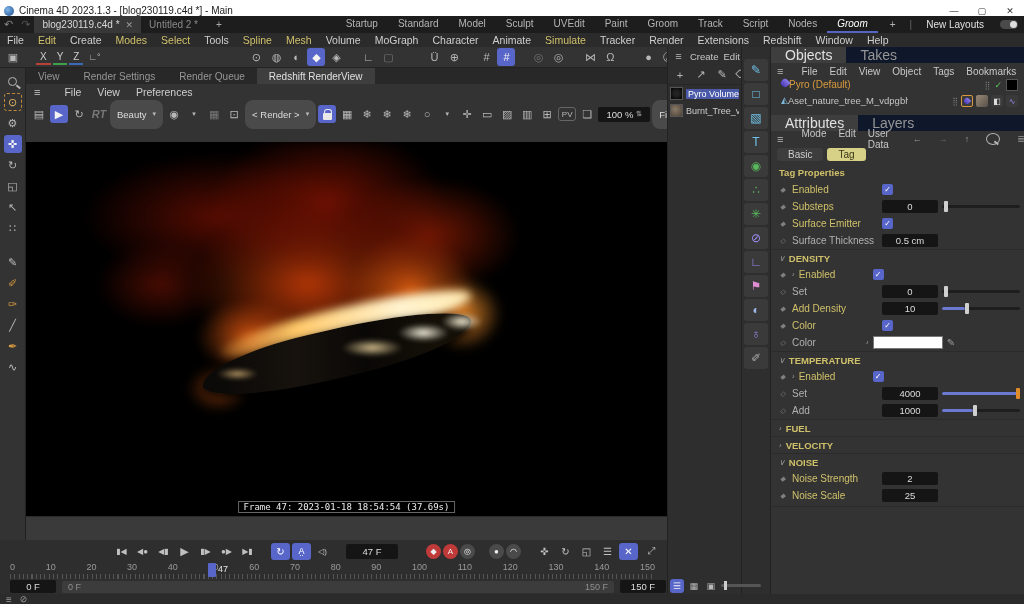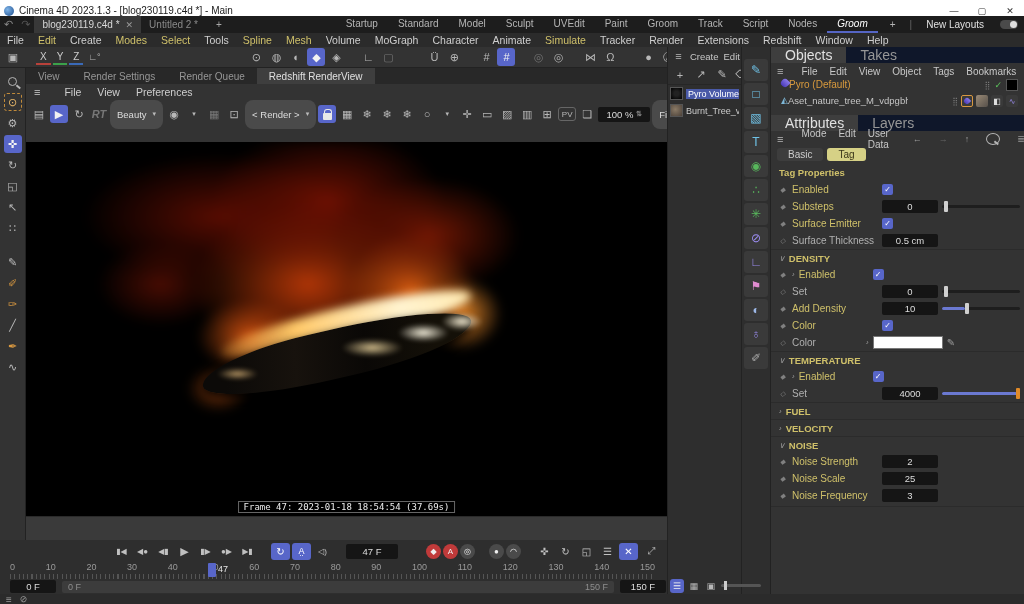--- a/index.html
+++ b/index.html
@@ -524,20 +524,30 @@
     <div class="arow">
         <i class="dia">◇</i>
         <span class="lbl">Set</span>
         <span class="fld">4000</span>
       <span class="sl">
           <span class="tr"></span>
           <span class="fill" style="width:96%"></span>
           <b class="kn or" style="left:95%"></b>
         </span>
     </div>
+    <div class="arow">
+        <i class="dia">◇</i>
+        <span class="lbl">Add</span>
+        <span class="fld">1000</span>
+      <span class="sl">
+          <span class="tr"></span>
+          <span class="fill" style="width:40%"></span>
+          <b class="kn" style="left:40%"></b>
+        </span>
+    </div>
 
     <div class="sect">
         <i class="car">›</i>
         <span>FUEL</span>
       </div>
     <div class="sect">
         <i class="car">›</i>
         <span>VELOCITY</span>
       </div>
     <div class="sect">
@@ -546,25 +556,20 @@
       </div>
     <div class="arow">
         <i class="dia">◆</i>
         <span class="lbl y">Noise Strength</span>
         <span class="fld">2</span>
       </div>
     <div class="arow">
         <i class="dia">◆</i>
         <span class="lbl y">Noise Scale</span>
         <span class="fld">25</span>
-      </div>
-    <div class="arow">
-        <i class="dia">◆</i>
-        <span class="lbl y">Noise Frequency</span>
-        <span class="fld">3</span>
       </div>
     <div style="border-top:1px solid #2b2b2b;margin-top:2px"></div>
   </div>
 </div>
 
 <div class="abs timeline">
   <div class="playrow">
     <span class="pbtn">▮◀</span>
     <span class="pbtn">◀●</span>
     <span class="pbtn">◀▮</span>

